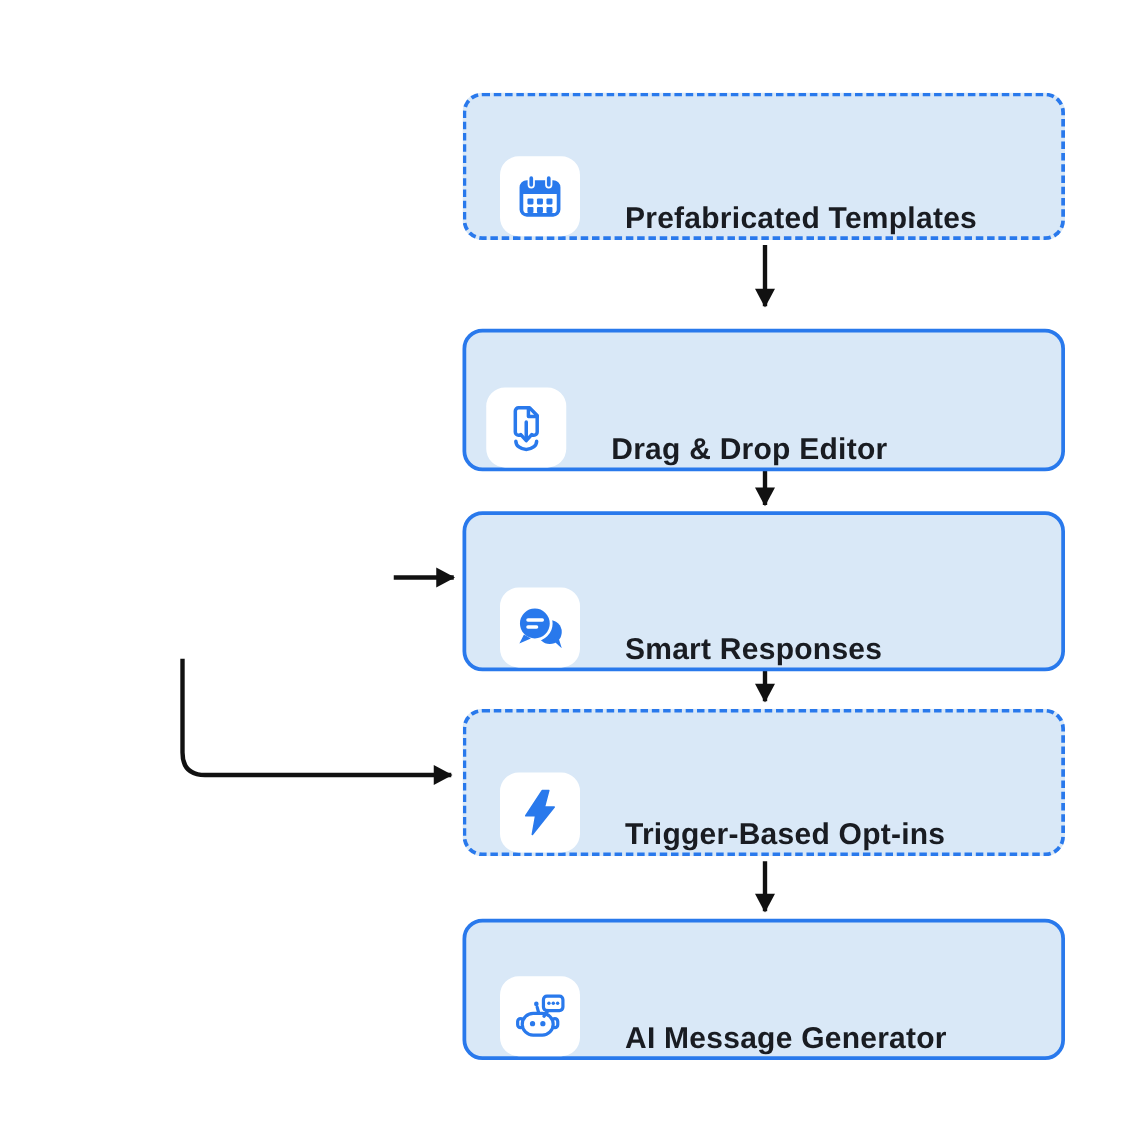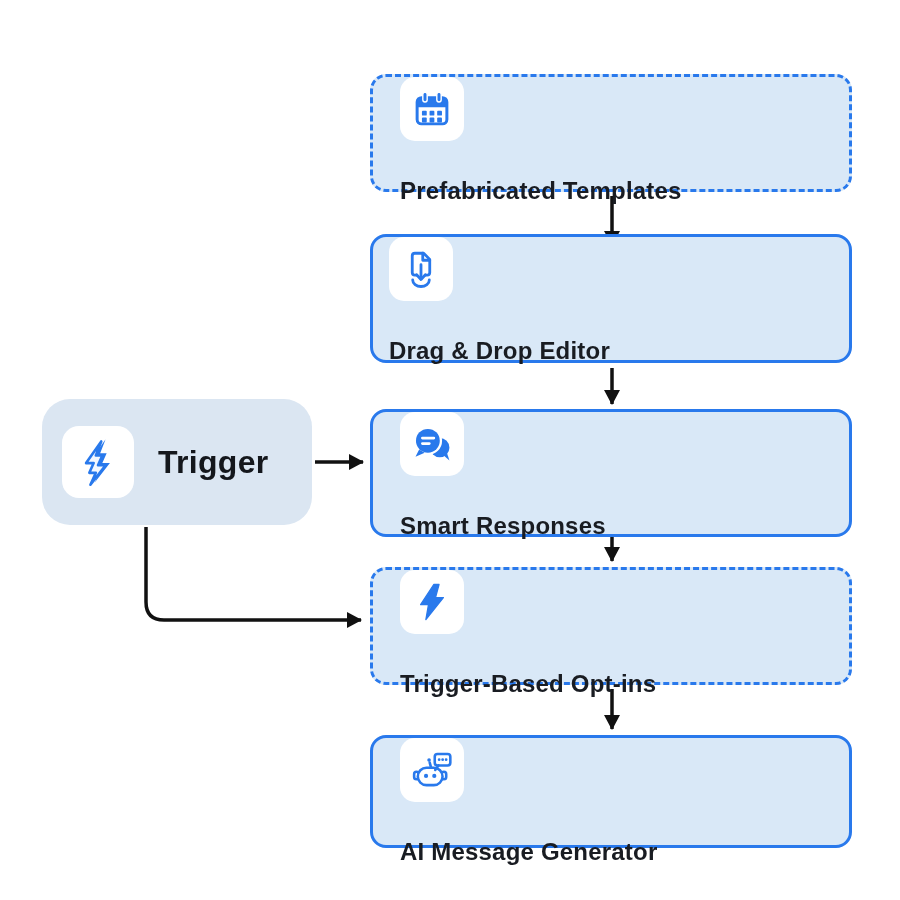--- a/index.html
+++ b/index.html
@@ -5,39 +5,39 @@
   html,body{margin:0;padding:0;}
   body{
     width:900px;height:900px;background:#ffffff;position:relative;overflow:hidden;
     font-family:"Liberation Sans", sans-serif;
   }
   .canvas{position:absolute;inset:0;width:900px;height:900px;}
   #edges{position:absolute;left:0;top:0;z-index:1;}
   .flow-node{
     position:absolute;left:370px;width:482px;box-sizing:border-box;
     background:#d9e8f7;border:3px solid #2979ec;border-radius:16px;
-    display:flex;align-items:flex-start;gap:36px;padding-left:27px;z-index:2;flex-direction:column;
+    display:flex;align-items:flex-end;gap:36px;padding-left:27px;z-index:2;
   }
   .flow-node.dashed{border-style:dashed;}
   .icon-tile{
     width:64px;height:64px;background:#ffffff;border-radius:15px;
     display:flex;align-items:center;justify-content:center;flex:0 0 auto;
   }
   .node-label{
     font-size:24px;font-weight:700;color:#191c22;letter-spacing:.2px;white-space:nowrap;
   }
   .trigger-node{
     position:absolute;left:42px;top:399px;width:270px;height:126px;box-sizing:border-box;
     background:#dbe6f2;border-radius:28px;display:flex;align-items:center;gap:24px;
     padding-left:20px;z-index:2;
   }
   .trigger-node .icon-tile{width:72px;height:72px;border-radius:17px;}
   .trigger-label{font-size:32px;font-weight:800;color:#14171c;letter-spacing:.3px;}
   #node-1{top:74px;height:118px;}
-  #node-2{top:234px;height:129px;padding-left:16px;}
+  #node-2{top:263px;height:114px;padding-left:16px;}
   #node-3{top:409px;height:128px;}
   #node-4{top:567px;height:118px;}
   #node-5{top:735px;height:113px;}
 </style>
 </head>
 <body>
 
 <div class="canvas">
 
   <svg id="edges" width="900" height="900" viewBox="0 0 900 900">
@@ -49,29 +49,20 @@
     <g fill="none" stroke="#111111" stroke-width="3.5">
       <path d="M612 196 V245" marker-end="url(#ah)"></path>
       <path d="M612 368 V404" marker-end="url(#ah)"></path>
       <path d="M612 527 V561" marker-end="url(#ah)"></path>
       <path d="M612 689 V729" marker-end="url(#ah)"></path>
       <path d="M315 462 H363" marker-end="url(#ah)"></path>
       <path d="M146 527 V602 Q146 620 164 620 H361" marker-end="url(#ah)"></path>
     </g>
   </svg>
 
-  <div class="trigger-node">
-    <div class="icon-tile">
-      <svg width="52" height="52" viewBox="0 0 48 48">
-        <path d="M31 3 L17 23 h7 l-4 9 h6 l-5 11 L35 25 h-7 l4 -9 h-6 z" fill="#2979ec"></path>
-        <path d="M27 5 L13 25 h7 l-4 9 h6 l-5 11 L31 27 h-7 l4 -9 h-6 z" fill="#f3f8ff" stroke="#2979ec" stroke-width="2.4" stroke-linejoin="round"></path>
-      </svg>
-    </div>
-    <span class="trigger-label">Trigger</span>
-  </div>
 
   <div class="flow-node dashed" id="node-1">
     <div class="icon-tile">
       <svg width="42" height="42" viewBox="0 0 48 48">
         <rect x="7" y="11" width="34" height="30" rx="5" fill="#ffffff" stroke="#2979ec" stroke-width="3.4"></rect>
         <path d="M12 11 h24 a5 5 0 0 1 5 5 v6 H7 v-6 a5 5 0 0 1 5 -5 z" fill="#2979ec"></path>
         <rect x="13.5" y="5" width="5" height="11" rx="2.5" fill="#2979ec" stroke="#ffffff" stroke-width="1.6"></rect>
         <rect x="29.5" y="5" width="5" height="11" rx="2.5" fill="#2979ec" stroke="#ffffff" stroke-width="1.6"></rect>
         <rect x="12.5" y="26" width="5.5" height="5.5" rx="1" fill="#2979ec"></rect>
         <rect x="21.2" y="26" width="5.5" height="5.5" rx="1" fill="#2979ec"></rect>

